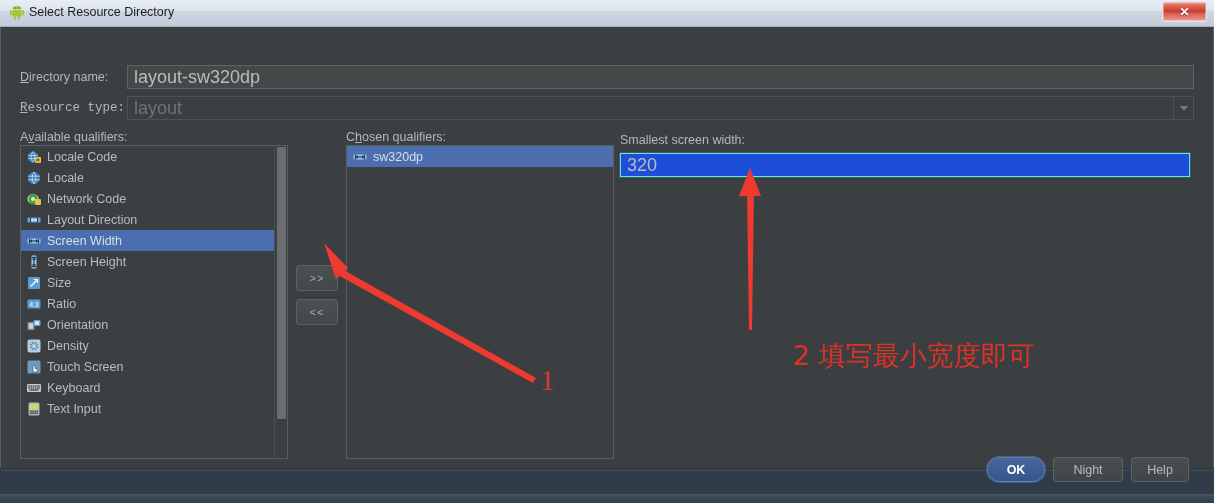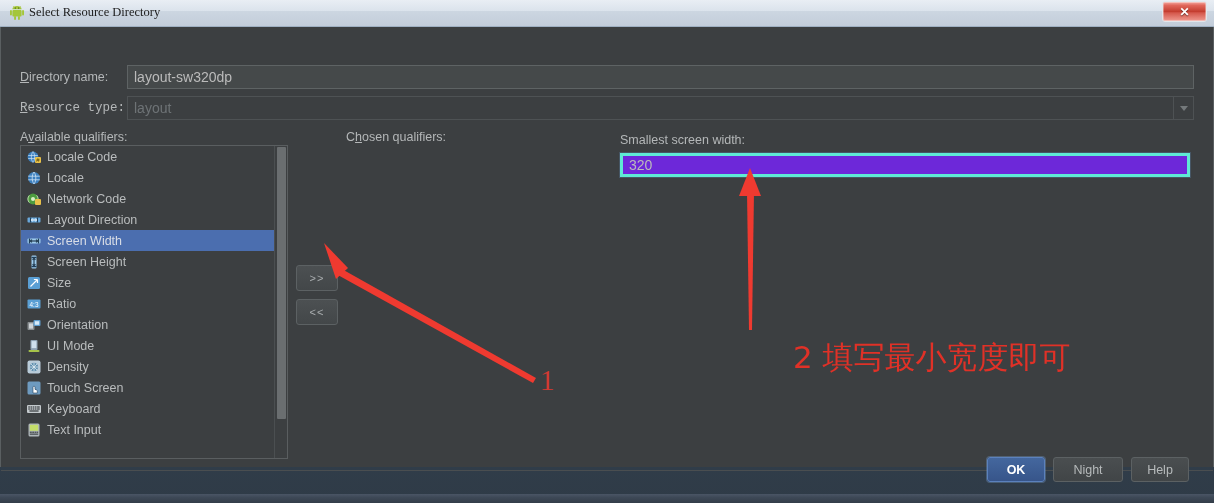--- a/index.html
+++ b/index.html
@@ -73,21 +73,21 @@
     position: absolute;
     left: 9px; top: 5px;
     width: 16px; height: 16px;
   }
   .title-text {
     position: absolute;
     left: 29px; top: 5px;
     font-size: 12.5px;
     color: #1c1c1c;
     white-space: nowrap;
-    font-family: Liberation Serif, serif;
+    font-family: Liberation Sans, sans-serif;
   }
   .close-btn {
     position: absolute;
     right: 7px; top: 1px;
     width: 45px; height: 21px;
     border-radius: 3px;
     border: 1px solid #e2e6ea;
     background: linear-gradient(180deg, #f4a8a0 0%, #e0675b 18%, #c23b2d 52%, #d4564a 56%, #ef9a90 100%);
     box-shadow: inset 0 0 0 1px rgba(255,255,255,.35);
     box-sizing: border-box;
@@ -128,33 +128,33 @@
   }
   .mn { text-decoration: underline; }
 
   
   .field {
     position: absolute;
     box-sizing: border-box;
     background: #45494a;
     border: 1px solid #5e6364;
     color: #bbbbbb;
-    font-size: 14px;
+    font-size: 18px;
     display: flex;
     align-items: center;
     padding: 0 6px;
   }
   .field.disabled {
     background: #3c3f41;
     border: 1px solid #4e5254;
     color: #6e7376;
   }
   .field.focused {
-    background: #6d28d9;
-    border: 3px solid #5eead4;
+    background: #1d4ed8;
+    border: 1px solid #5eead4;
     box-shadow: 0 0 0 1px rgba(90,130,170,.35);
   }
 
   .combo-arrow {
     position: absolute;
     top: 0; right: 0;
     width: 19px; height: 100%;
     border-left: 1px solid #4e5254;
     display: flex;
     align-items: center;
@@ -275,21 +275,21 @@
     position: absolute;
     color: #d33a33;
     font-family: "Liberation Serif", serif;
     font-size: 30px;
     line-height: 1;
   }
   .anno-cn {
     position: absolute;
     color: #e03127;
     font-family: "DejaVu Sans", sans-serif;
-    font-size: 31px;
+    font-size: 27px;
     line-height: 1;
     white-space: nowrap;
   }
 </style>
 </head>
 <body>
 
 <div class="bg-root"></div>
 <div class="bg-tab"></div>
 <div class="bg-tab-icon"></div>
@@ -409,28 +409,20 @@
             <span class="ico"><svg width="16" height="16" viewBox="0 0 16 16">
                 <rect x="1.5" y="5" width="7" height="8" rx="1" fill="#8a8f92"></rect>
                 <rect x="3" y="6.4" width="4" height="5.2" fill="#cfd4d7"></rect>
                 <rect x="7.5" y="3" width="7" height="6" rx="1" fill="#5f9ed0"></rect>
                 <rect x="8.8" y="4.2" width="4.4" height="3.6" fill="#d6eaf8"></rect>
               </svg></span>
             <span>Orientation</span>
           </div>
           <div class="row">
             <span class="ico"><svg width="16" height="16" viewBox="0 0 16 16">
-                <rect x="4.5" y="2" width="7" height="10" rx="1" fill="#8fa3b5"></rect>
-                <rect x="5.6" y="3.1" width="4.8" height="7" fill="#cfe0ee"></rect>
-                <rect x="2.5" y="12" width="11" height="2" rx="1" fill="#a6c34a"></rect>
-              </svg></span>
-            <span>UI Mode</span>
-          </div>
-          <div class="row">
-            <span class="ico"><svg width="16" height="16" viewBox="0 0 16 16">
                 <rect x="1.5" y="1.5" width="13" height="13" rx="2" fill="#b9ccd9"></rect>
                 <circle cx="8" cy="8" r="4.2" fill="#5f8fae"></circle>
                 <path d="M8 3.8v8.4M3.8 8h8.4M5 5l6 6M11 5l-6 6" stroke="#e8f2f8" stroke-width=".7"></path>
               </svg></span>
             <span>Density</span>
           </div>
           <div class="row">
             <span class="ico"><svg width="16" height="16" viewBox="0 0 16 16">
                 <rect x="1.5" y="1.5" width="13" height="13" rx="1.5" fill="#6e9bc0"></rect>
                 <path d="M7 12V7.2a1 1 0 0 1 2 0v2.2l1.3.3a1.4 1.4 0 0 1 1 1.4V13H7z" fill="#ffffff" stroke="#23415c" stroke-width=".6"></path>
@@ -477,29 +469,42 @@
     </div>
 
     <div class="xfer" style="left:295px; top:238px;">
       <span>&gt;&gt;</span>
     </div>
     <div class="xfer" style="left:295px; top:272px;">
       <span>&lt;&lt;</span>
     </div>
 
     <span class="lbl" style="left:345px; top:103px;">C<span class="mn">h</span>osen qualifiers:</span>
+    <div class="listpanel" style="left:345px; top:118px; width:268px; height:314px;">
+      <div class="listviewport" id="chosen-rows">
+          <div class="row selected">
+            <span class="ico"><svg width="16" height="16" viewBox="0 0 16 16">
+                <rect x="1.5" y="5.5" width="13" height="5" rx="1" fill="#9fcdee"></rect>
+                <path d="M3.5 5.5v5M12.5 5.5v5" stroke="#23415c" stroke-width="1.3"></path>
+                <path d="M4.4 8h7.2" stroke="#1c3448" stroke-width="1.1"></path>
+                <path d="M6 6.6 4.4 8 6 9.4M10 6.6 11.6 8 10 9.4" stroke="#1c3448" stroke-width="1.1" fill="none"></path>
+              </svg></span>
+            <span>sw320dp</span>
+          </div>
+        </div>
+    </div>
 
     <span class="lbl" style="left:619px; top:106px;">Smallest screen width:</span>
     <div class="field focused" style="left:619px; top:126px; width:570px; height:24px;">
       <span>320</span>
     </div>
 
     <div class="sep" style="left:0px; top:443px; width:1212px;"></div>
 
-    <div class="btn default" style="left:986px; top:430px; width:58px;">
+    <div class="btn default" style="left:986px; top:430px; width:58px;border-radius:12px;">
       <span>OK</span>
     </div>
     <div class="btn" style="left:1052px; top:430px; width:70px;">
       <span>Night</span>
     </div>
     <div class="btn" style="left:1130px; top:430px; width:58px;">
       <span>Help</span>
     </div>
 
   </div>

